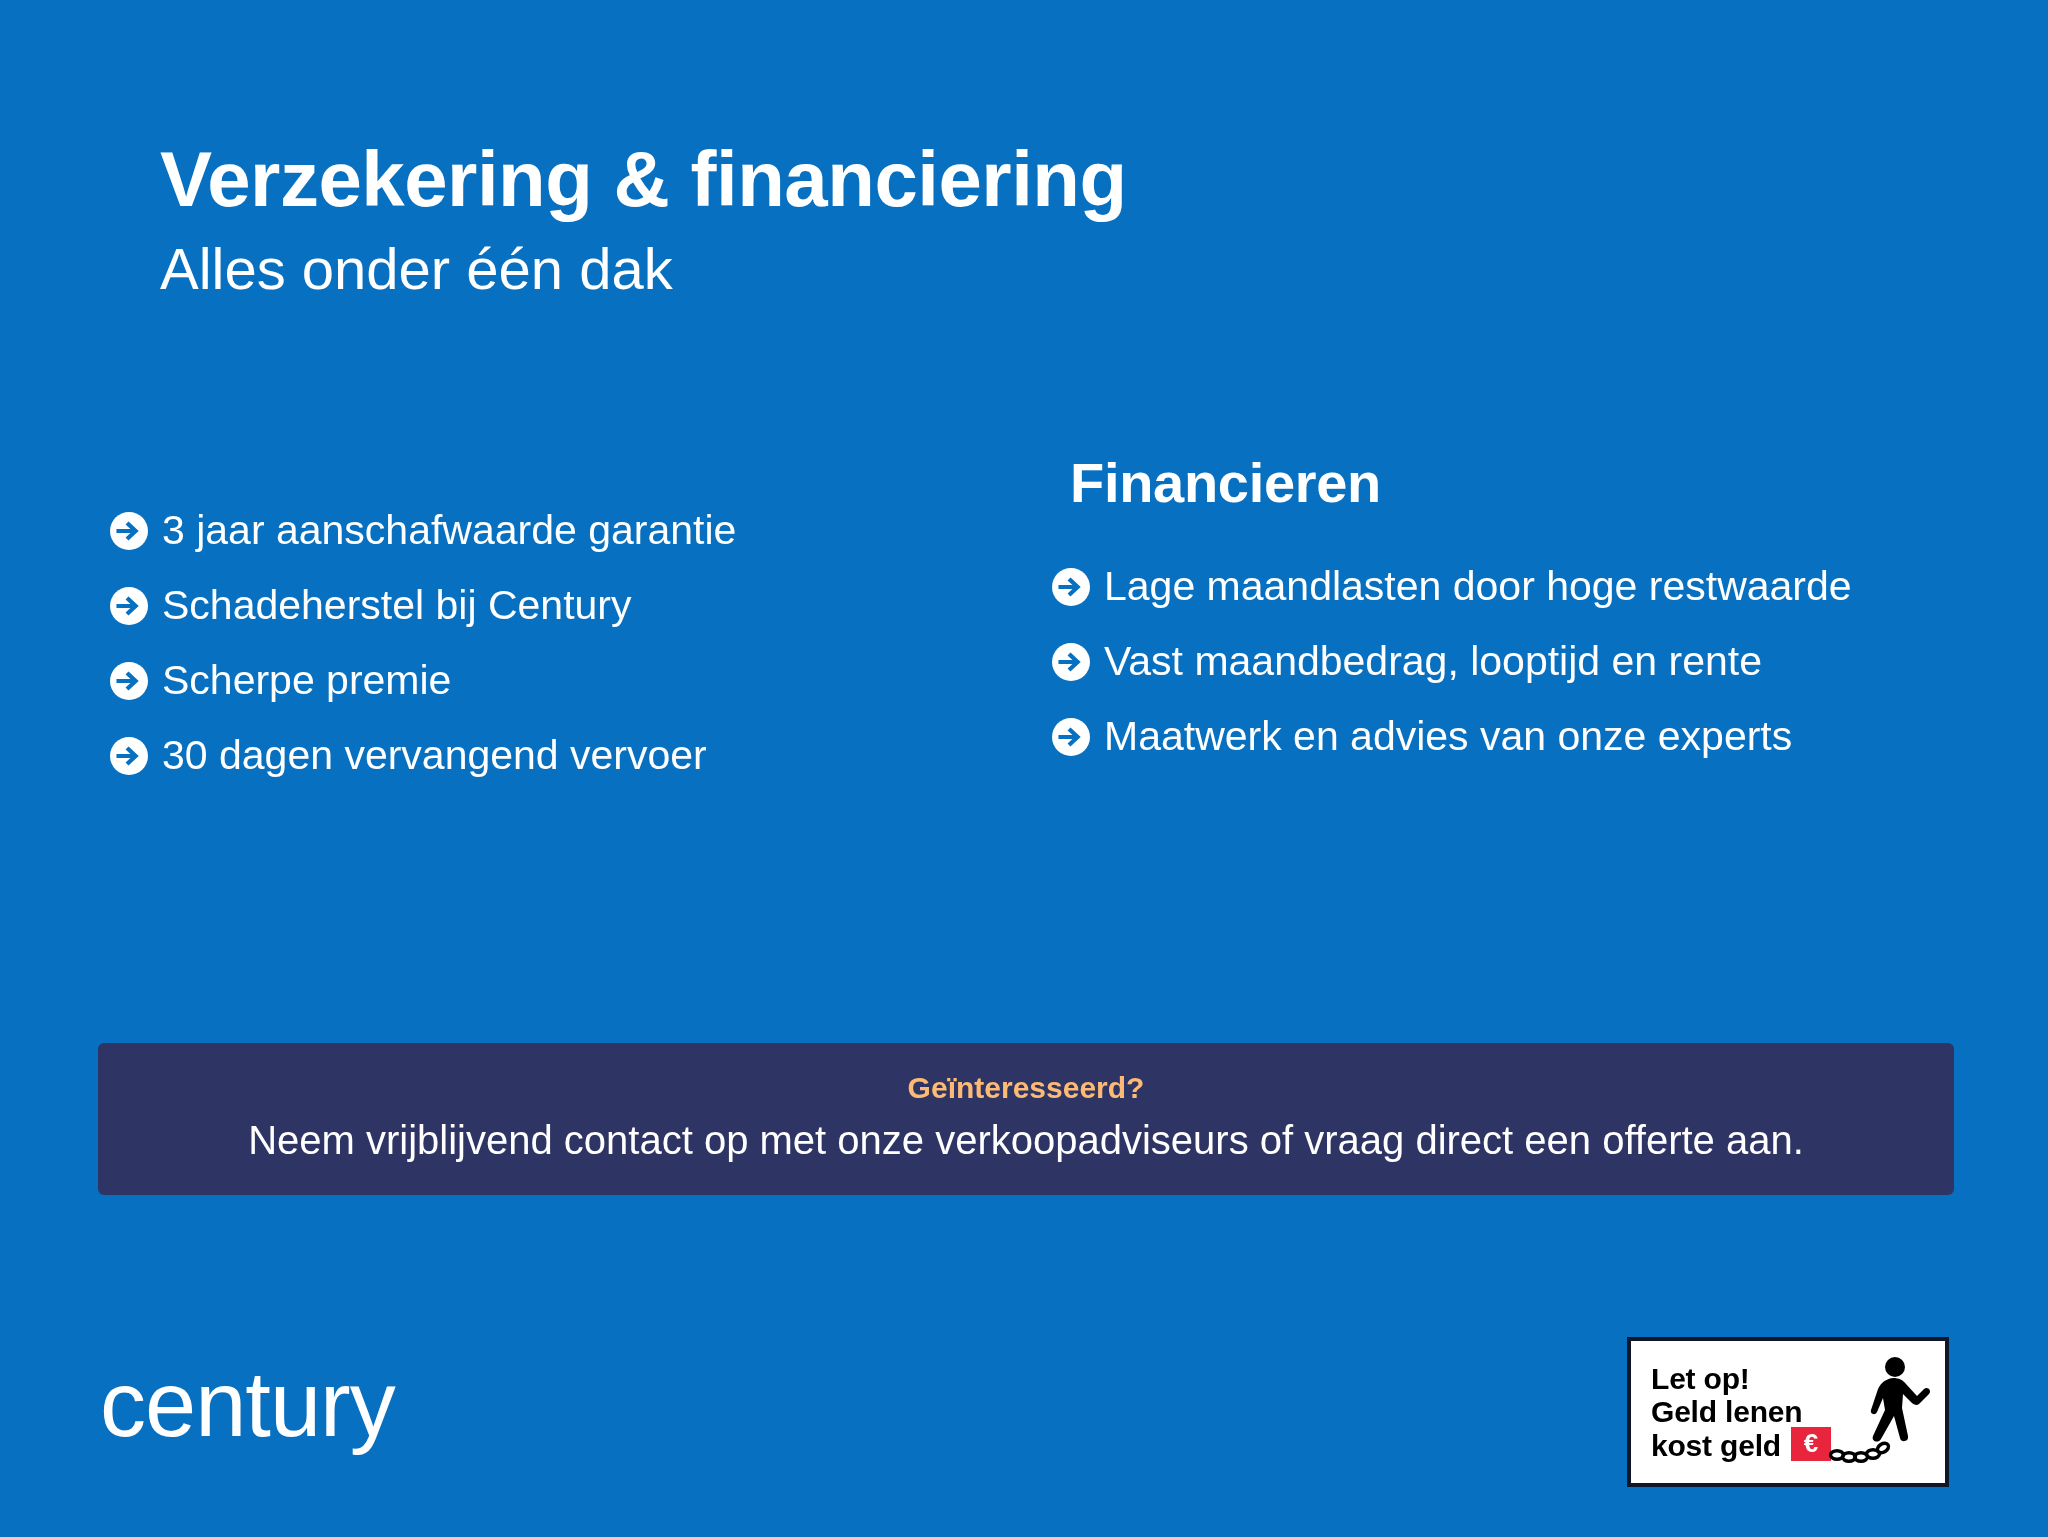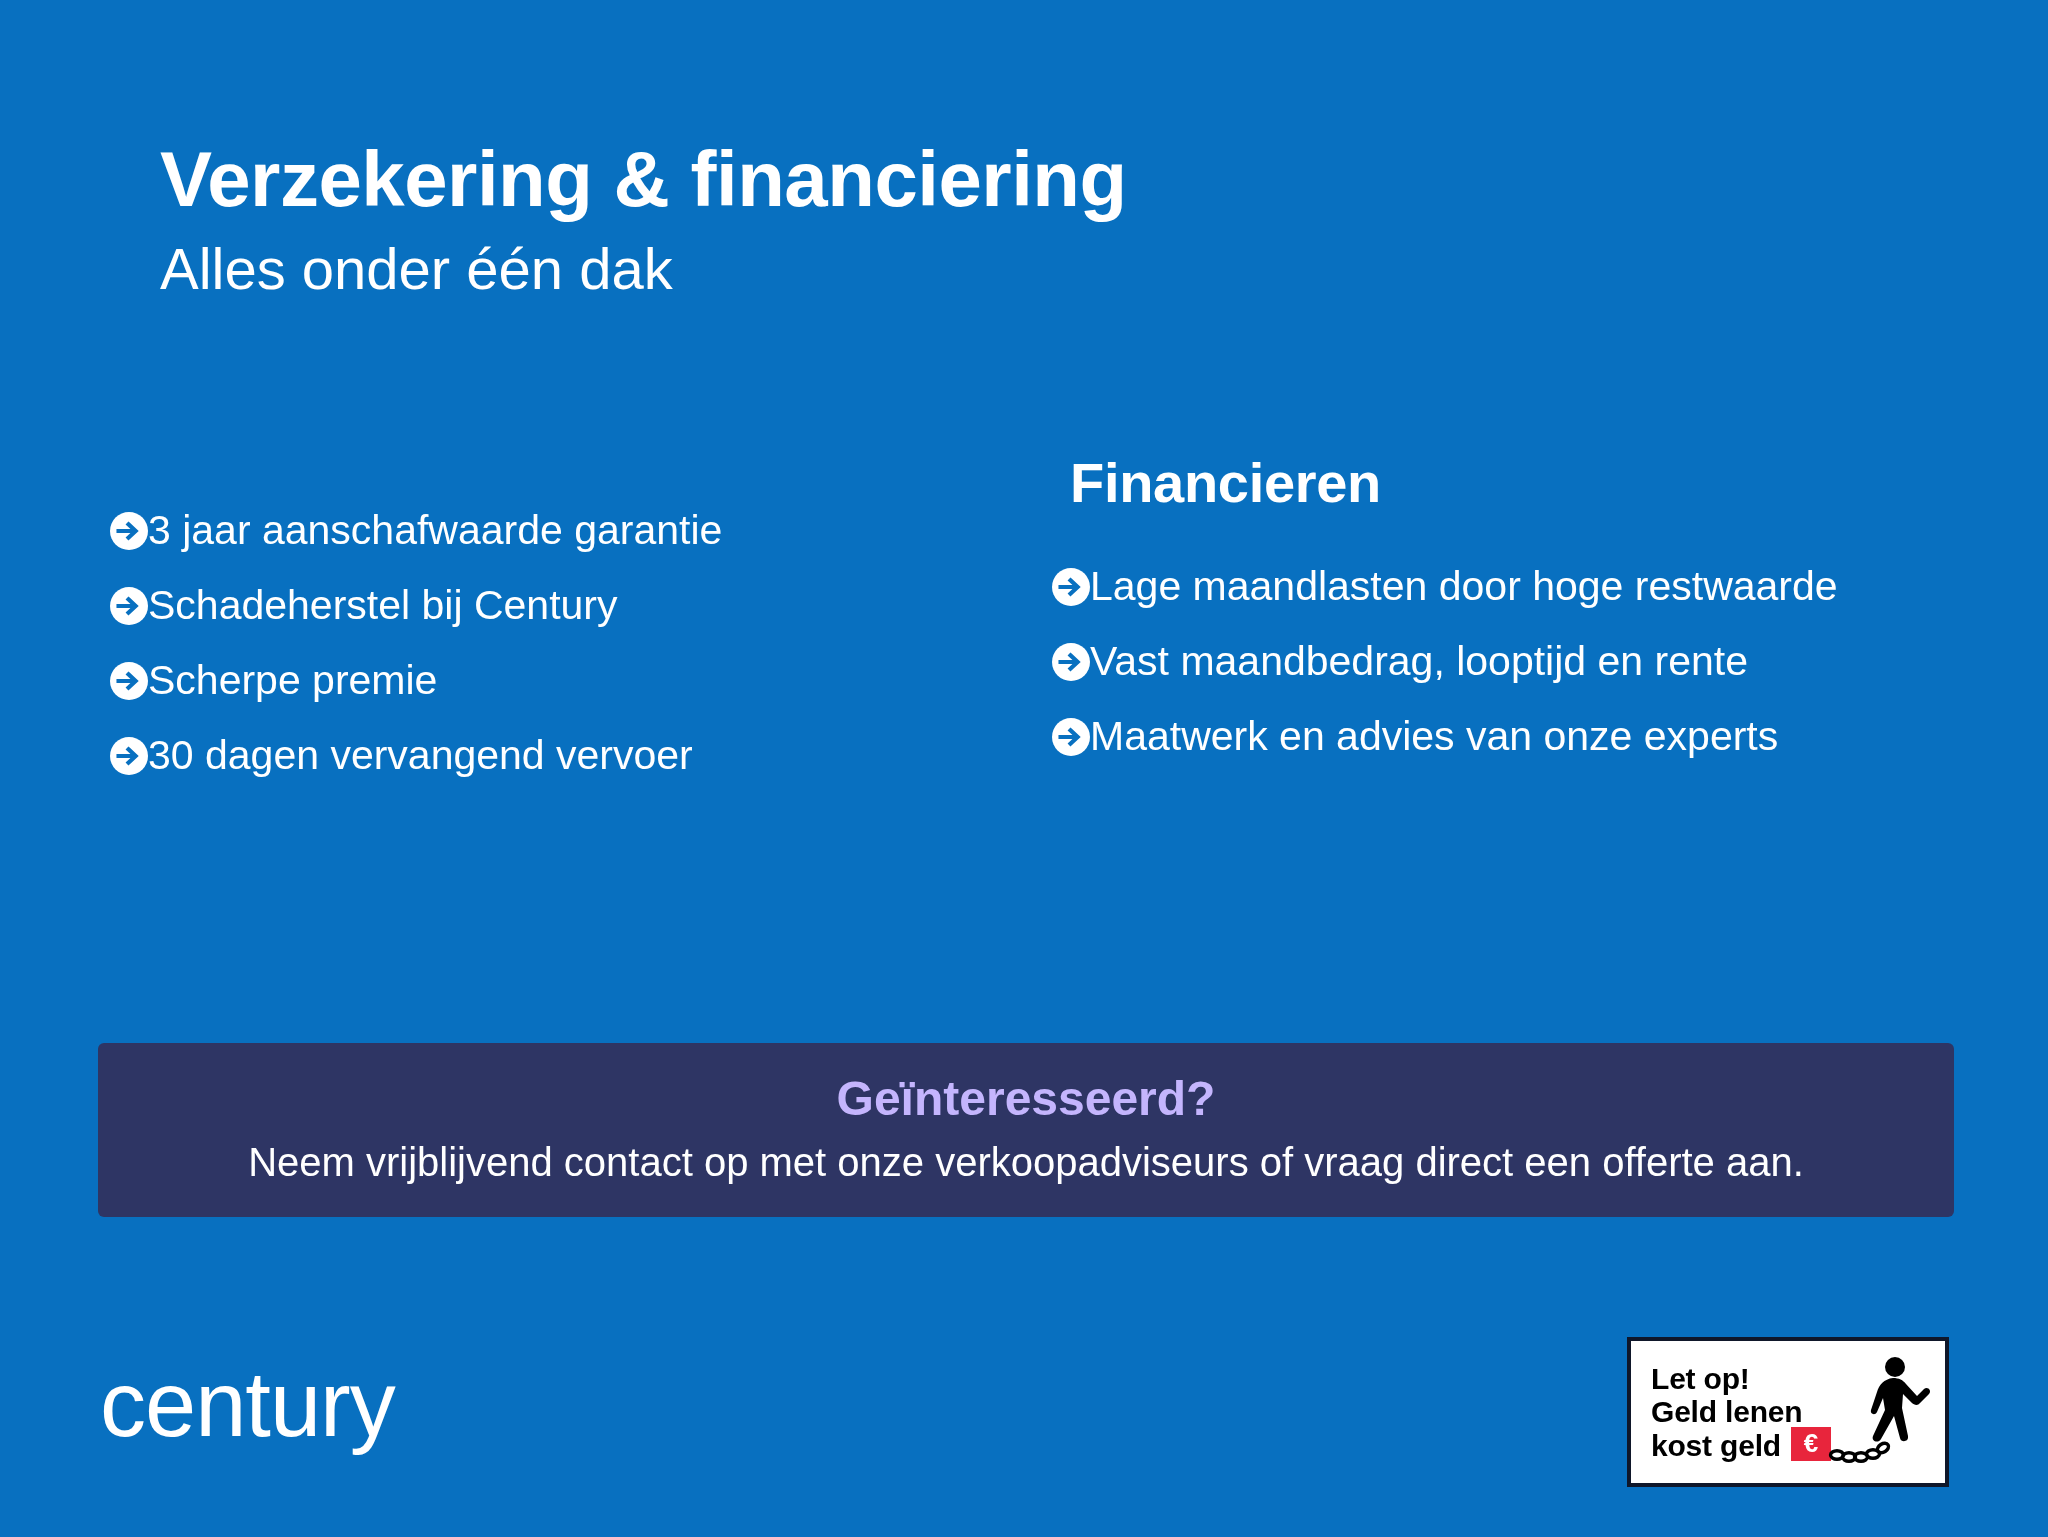--- a/index.html
+++ b/index.html
@@ -78,21 +78,21 @@
     list-style: none;
     margin-top: 38px;
   }
 
   .column.left  .col-list { margin-left: -48px; }
   .column.right .col-list { margin-left: -18px; }
 
   .bullet {
     display: flex;
     align-items: center;
-    gap: 0;
+    gap: 14px;
     height: 75px;
   }
 
   .bullet-icon {
     flex: 0 0 auto;
     width: 38px;
     height: 38px;
     display: block;
   }
 
@@ -111,24 +111,24 @@
     top: 1043px;
     width: 1856px;
     min-height: 140px;
     background: #2e3564;
     border-radius: 6px;
     padding: 26px 30px 30px;
     text-align: center;
   }
 
   .cta-title {
-    font-size: 48px;
+    font-size: 30px;
     font-weight: 700;
     line-height: 1.25;
-    color: #c4b5fd;
+    color: #fdba74;
   }
 
   .cta-text {
     margin-top: 8px;
     font-size: 40px;
     font-weight: 300;
     line-height: 1.25;
     color: #ffffff;
   }
 

